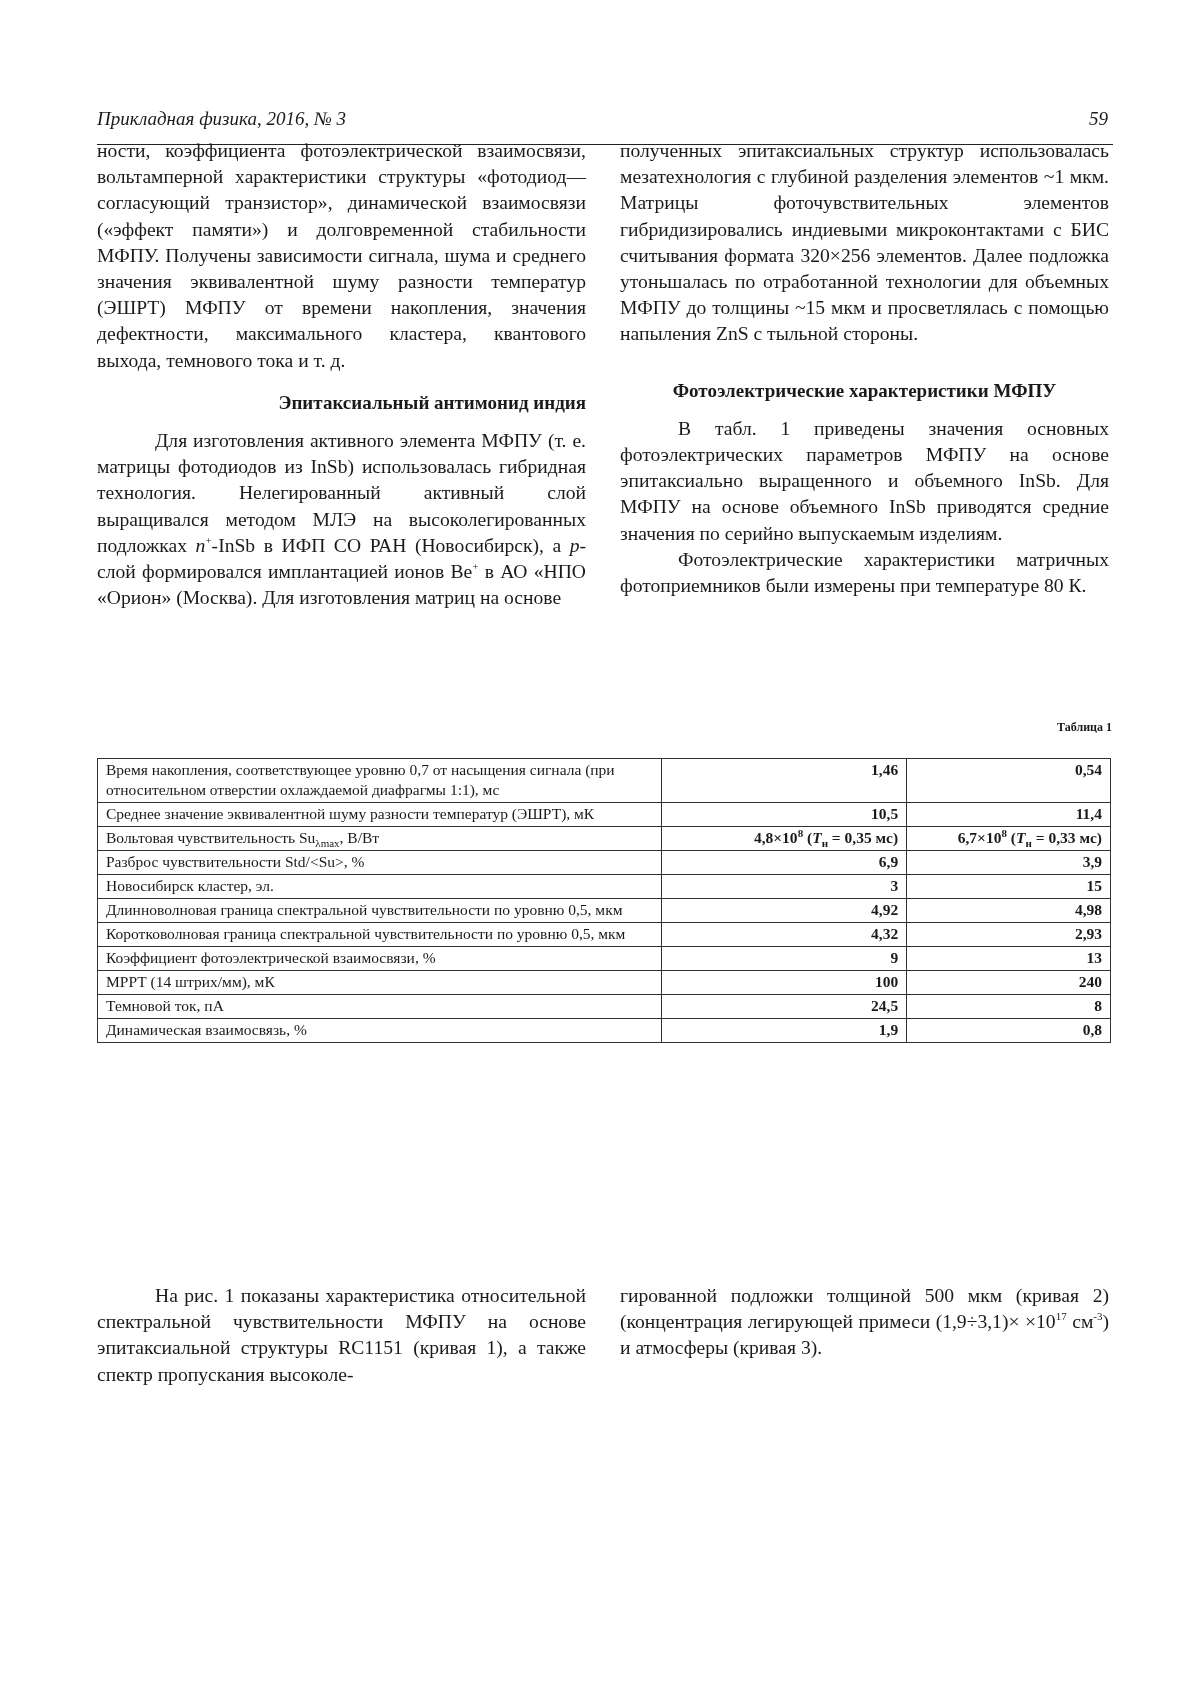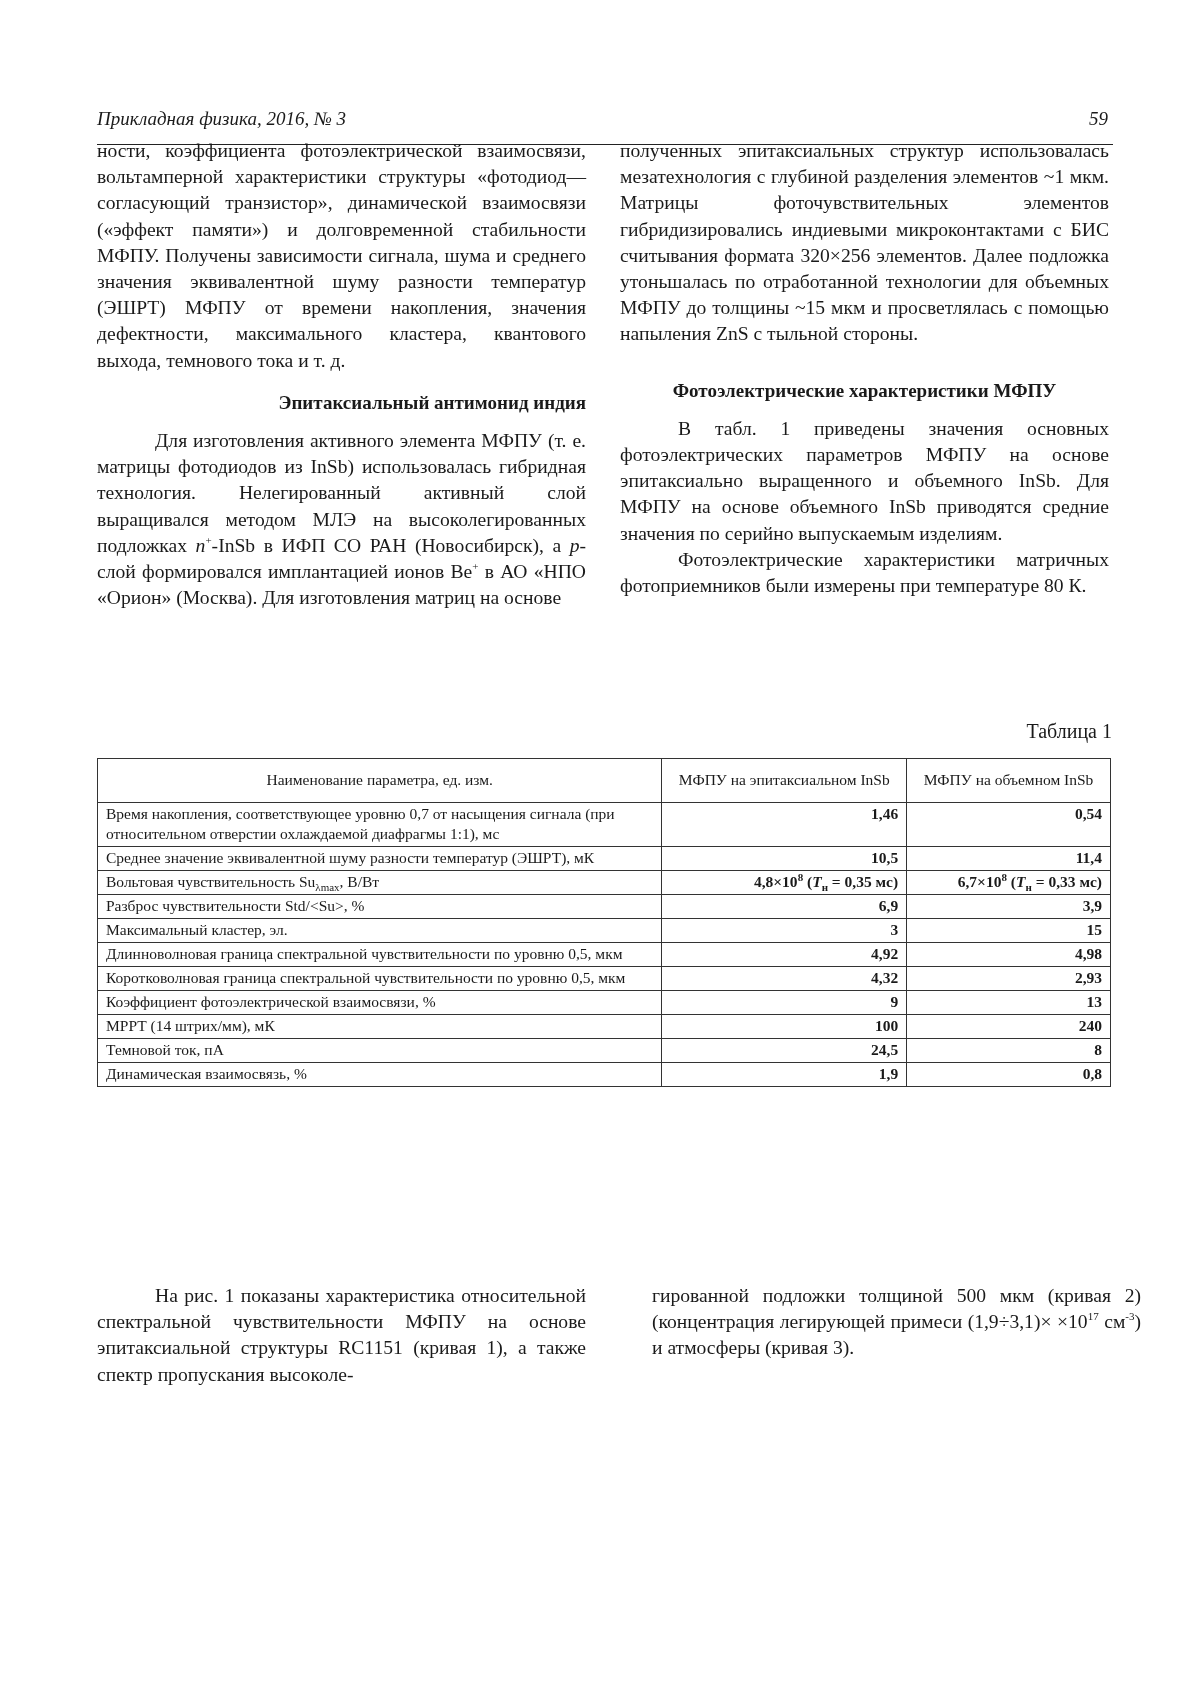--- a/index.html
+++ b/index.html
@@ -8,21 +8,21 @@
   .header { position:absolute; left:97px; top:106px; width:1016px; height:38px;
             border-bottom:1.5px solid #222; }
   .header .journal { position:absolute; left:0; top:2px; font-style:italic; font-size:19px; }
   .header .pageno { position:absolute; right:5px; top:2px; font-style:italic; font-size:19px; }
   .col { position:absolute; width:489px; font-size:19.6px; line-height:26.2px; text-align:justify; }
   .col p { margin:0; }
   .indent { text-indent:58px; }
   .heading { font-weight:bold; text-align:center; font-size:19px; margin:0; }
   .sup { font-size:11px; vertical-align:super; line-height:0; }
   .sub { font-size:11px; vertical-align:sub; line-height:0; }
-  .tcap { position:absolute; right:88px; top:720px; font-weight:normal; font-size:20px; }
+  .tcap { position:absolute; right:88px; top:720px; font-weight:bold; font-size:12px; }
   table.data { position:absolute; left:97px; top:758px; width:1014px; border-collapse:collapse;
                font-size:15.5px; line-height:20px; }
   table.data td, table.data th { border:1.5px solid #333; padding:1px 8px 2px 8px; vertical-align:top; font-weight:normal; }
   table.data th { text-align:center; vertical-align:middle; }
   table.data td.v { text-align:right;font-weight:bold; }
   table.data col.c1 { width:565px; }
   table.data col.c2 { width:245px; }
   table.data col.c3 { width:204px; }
 </style>
 </head>
@@ -48,25 +48,20 @@
 
 <div class="tcap">Таблица 1</div>
 
 <table class="data">
   <colgroup>
       <col class="c1">
       <col class="c2">
       <col class="c3">
     </colgroup>
   <tbody>
-      <tr>
-    <th style="height:40px;">Наименование параметра, ед. изм.</th>
-    <th>МФПУ на эпитаксиальном InSb</th>
-    <th>МФПУ на объемном InSb</th>
-  </tr>
   <tr>
     <td>Время накопления, соответствующее уровню 0,7 от насыщения сигнала (при относительном отверстии охлаждаемой диафрагмы 1:1), мс</td>
     <td class="v">1,46</td>
     <td class="v">0,54</td>
   </tr>
   <tr>
     <td>Среднее значение эквивалентной шуму разности температур (ЭШРТ), мК</td>
     <td class="v">10,5</td>
     <td class="v">11,4</td>
   </tr>
@@ -74,21 +69,21 @@
     <td><span>Вольтовая чувствительность Su</span><span class="sub">λmax</span><span>, В/Вт</span></td>
     <td class="v"><span>4,8×10</span><span class="sup">8</span><span> (</span><i>T</i><span class="sub">н</span><span> = 0,35 мс)</span></td>
     <td class="v"><span>6,7×10</span><span class="sup">8</span><span> (</span><i>T</i><span class="sub">н</span><span> = 0,33 мс)</span></td>
   </tr>
   <tr>
     <td>Разброс чувствительности Std/&lt;Su&gt;, %</td>
     <td class="v">6,9</td>
     <td class="v">3,9</td>
   </tr>
   <tr>
-    <td>Максимальный кластер, эл.</td>
+    <td>Новосибирск кластер, эл.</td>
     <td class="v">3</td>
     <td class="v">15</td>
   </tr>
   <tr>
     <td>Длинноволновая граница спектральной чувствительности по уровню 0,5, мкм</td>
     <td class="v">4,92</td>
     <td class="v">4,98</td>
   </tr>
   <tr>
     <td>Коротковолновая граница спектральной чувствительности по уровню 0,5, мкм</td>
@@ -115,15 +110,15 @@
     <td class="v">1,9</td>
     <td class="v">0,8</td>
   </tr>
 </tbody>
   </table>
 
 <div class="col" style="left:97px; top:1283px;">
   <p class="indent">На рис. 1 показаны характеристика относительной спектральной чувствительности МФПУ на основе эпитаксиальной структуры RC1151 (кривая 1), а также спектр пропускания высоколе-</p>
 </div>
 
-<div class="col" style="left:652px; top:1283px;">
+<div class="col" style="left:620px; top:1283px;">
   <p><span>гированной подложки толщиной 500 мкм (кривая 2) (концентрация легирующей примеси (1,9÷3,1)× ×10</span><span class="sup">17</span><span> см</span><span class="sup">-3</span><span>) и атмосферы (кривая 3).</span></p>
 </div>
 
 </body></html>

